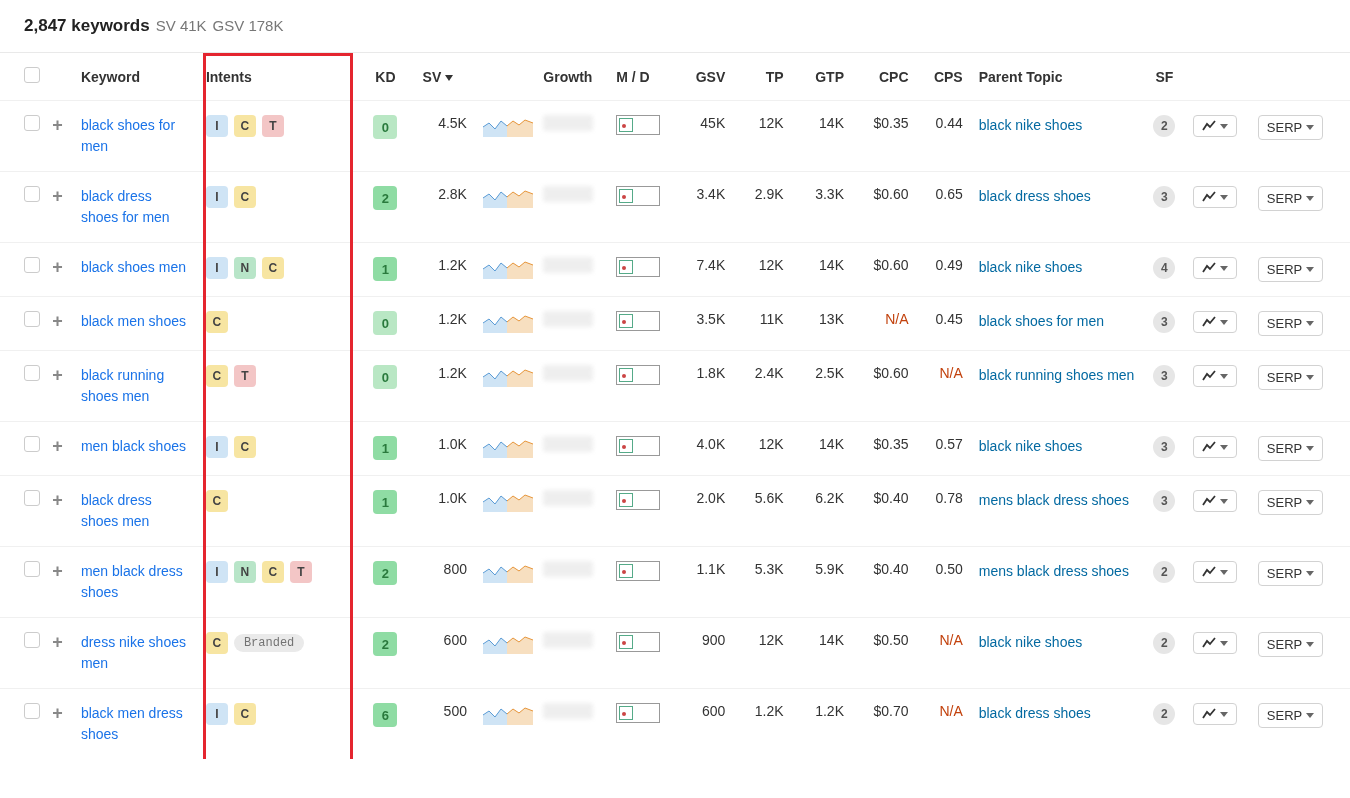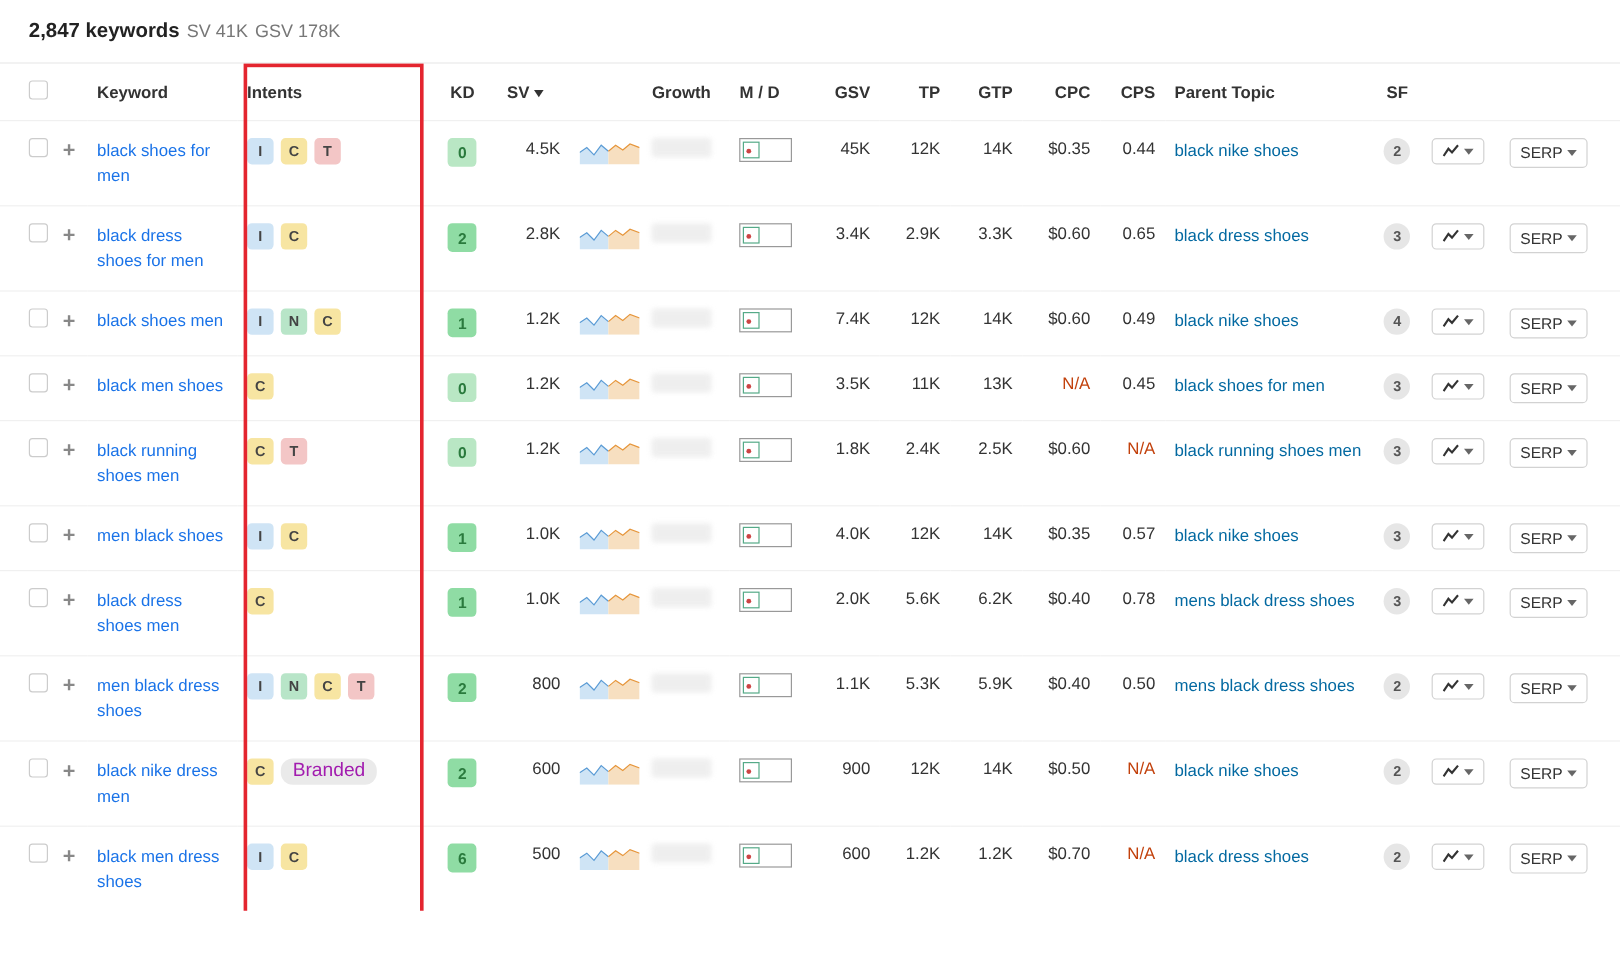--- a/index.html
+++ b/index.html
@@ -36,21 +36,21 @@
   .col-serp { width: 88px; padding-right: 20px;}
   .check { width: 16px; height: 16px; border: 1px solid #ccc; border-radius: 3px; background:#fff; display:inline-block;}
   .addbtn { width: 20px; height: 20px; display:flex; align-items:center; justify-content:center; color:#888; font-size:18px; font-weight:700; cursor:pointer;}
   .kw-link { color: #1a73e8; cursor: pointer; line-height: 1.5; }
   .intents-cell { display:flex; gap:6px; flex-wrap:wrap; align-items:center;}
   .intent-badge { width:22px; height:22px; border-radius:4px; display:flex; align-items:center; justify-content:center; font-weight:600; font-size:12px; color:#444;}
   .intent-I { background:#cfe4f5; }
   .intent-N { background:#b8e5c8; }
   .intent-C { background:#f7e5a2; }
   .intent-T { background:#f3c6c6; }
-  .branded { background:#eaeaea; color:#a21caf; border-radius:10px; padding:2px 10px; font-size:16px; }
+  .branded { background:#eaeaea; color:#737373; border-radius:10px; padding:2px 10px; font-size:12px;font-family:Liberation Mono, monospace; }
   .kd-badge { display:inline-flex; width:24px; height:24px; align-items:center; justify-content:center; border-radius:4px; font-weight:600; font-size:13px; color:#2a7a3d;}
   .kd-light { background:#b9e7c4; }
   .kd-mid { background:#8fdca4; }
   .spark { width:50px; height:22px; position:relative;}
   .growth-blur { width:50px; height:16px; background:#e8e8e8; border-radius:3px; filter:blur(2px); opacity:.7;}
   .md-img { width:44px; height:20px; border:1px solid #999; background:#fff; position:relative; display:inline-block;}
   .md-img::before { content:""; position:absolute; left:2px; top:2px; width:12px; height:12px; border:1px solid #5a8; }
   .md-img::after { content:""; position:absolute; left:5px; top:8px; width:4px; height:4px; background:#c44; border-radius:50%;}
   .na { color:#c2410c; }
   .parent-link { color:#0369a1; cursor:pointer; line-height:1.5;}
@@ -455,21 +455,21 @@
             <td class="col-serp"><span class="small-btn">
                 <span>SERP</span> 
                 <span class="caret"></span>
               </span></td>
           </tr>
           <tr>
             <td class="col-check"><span class="check"></span></td>
             <td class="col-add">
               <span class="addbtn">+</span>
             </td>
-            <td class="col-keyword"><span class="kw-link">black nike dress men</span></td>
+            <td class="col-keyword"><span class="kw-link">dress nike shoes men</span></td>
             <td class="col-intents">
               <div class="intents-cell">
                 <span class="intent-badge intent-C">C</span>
                 <span class="branded">Branded</span>
               </div>
             </td>
             <td class="col-kd"><span class="kd-badge kd-mid">2</span></td>
             <td class="col-sv">600</td>
             <td class="col-spark"><svg class="spark" viewBox="0 0 50 22">
                 <polyline points="0,12 6,8 12,14 18,6 24,11 24,22 0,22" fill="#cfe4f5" stroke="none"></polyline>

